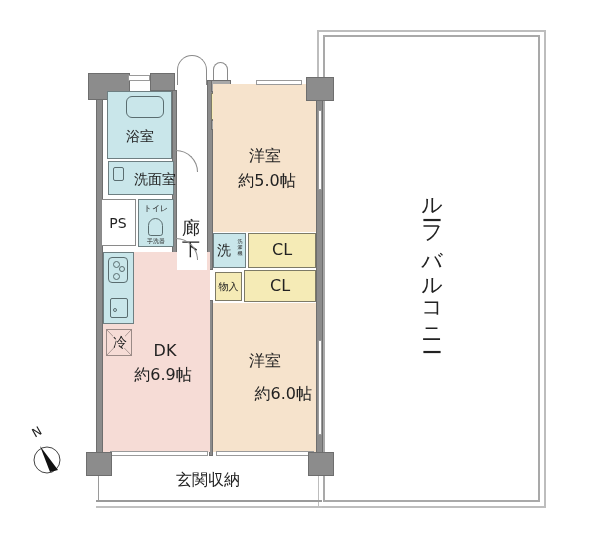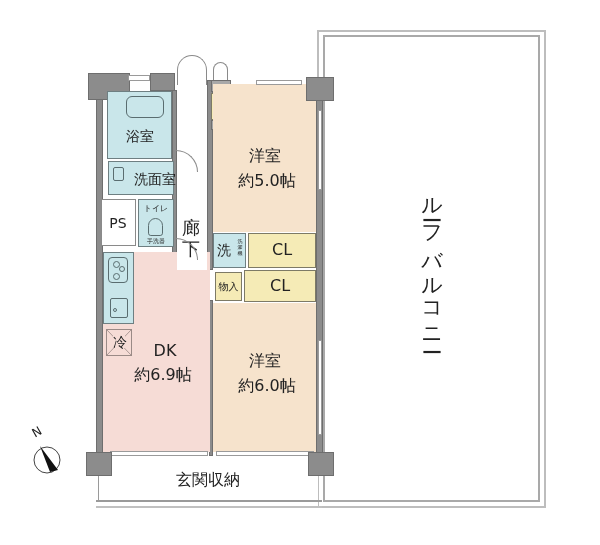--- a/index.html
+++ b/index.html
@@ -112,21 +112,21 @@
 <div class="label lbl-lg" style="left:262px;top:239px;width:40px;">CL</div>
 
 <div class="abs room-yellow" style="left:215px;top:272px;width:27px;height:29px;"></div>
 <div class="label lbl-xs" style="left:216px;top:283px;width:25px;font-size:10px;">物入</div>
 
 <div class="abs room-yellow" style="left:244px;top:270px;width:72px;height:32px;"></div>
 <div class="label lbl-lg" style="left:260px;top:275px;width:40px;">CL</div>
 
 <div class="abs room-tan" style="left:213px;top:303px;width:103px;height:149px;"></div>
 <div class="label lbl-lg" style="left:235px;top:350px;width:60px;">洋室</div>
-<div class="label lbl-lg" style="left:222px;top:375px;width:90px;">約6.0帖</div>
+<div class="label lbl-lg" style="left:222px;top:383px;width:90px;text-align:right;">約6.0帖</div>
 
 <div class="abs window" style="left:318px;top:110px;width:4px;height:80px;"></div>
 <div class="abs window" style="left:318px;top:340px;width:4px;height:95px;"></div>
 
 <div class="abs window" style="left:110px;top:451px;width:98px;height:5px;"></div>
 <div class="abs window" style="left:216px;top:451px;width:98px;height:5px;"></div>
 
 <div class="abs wall" style="left:86px;top:452px;width:26px;height:24px;"></div>
 <div class="abs wall" style="left:308px;top:452px;width:26px;height:24px;"></div>
 <div class="abs wall" style="left:306px;top:77px;width:28px;height:24px;"></div>

